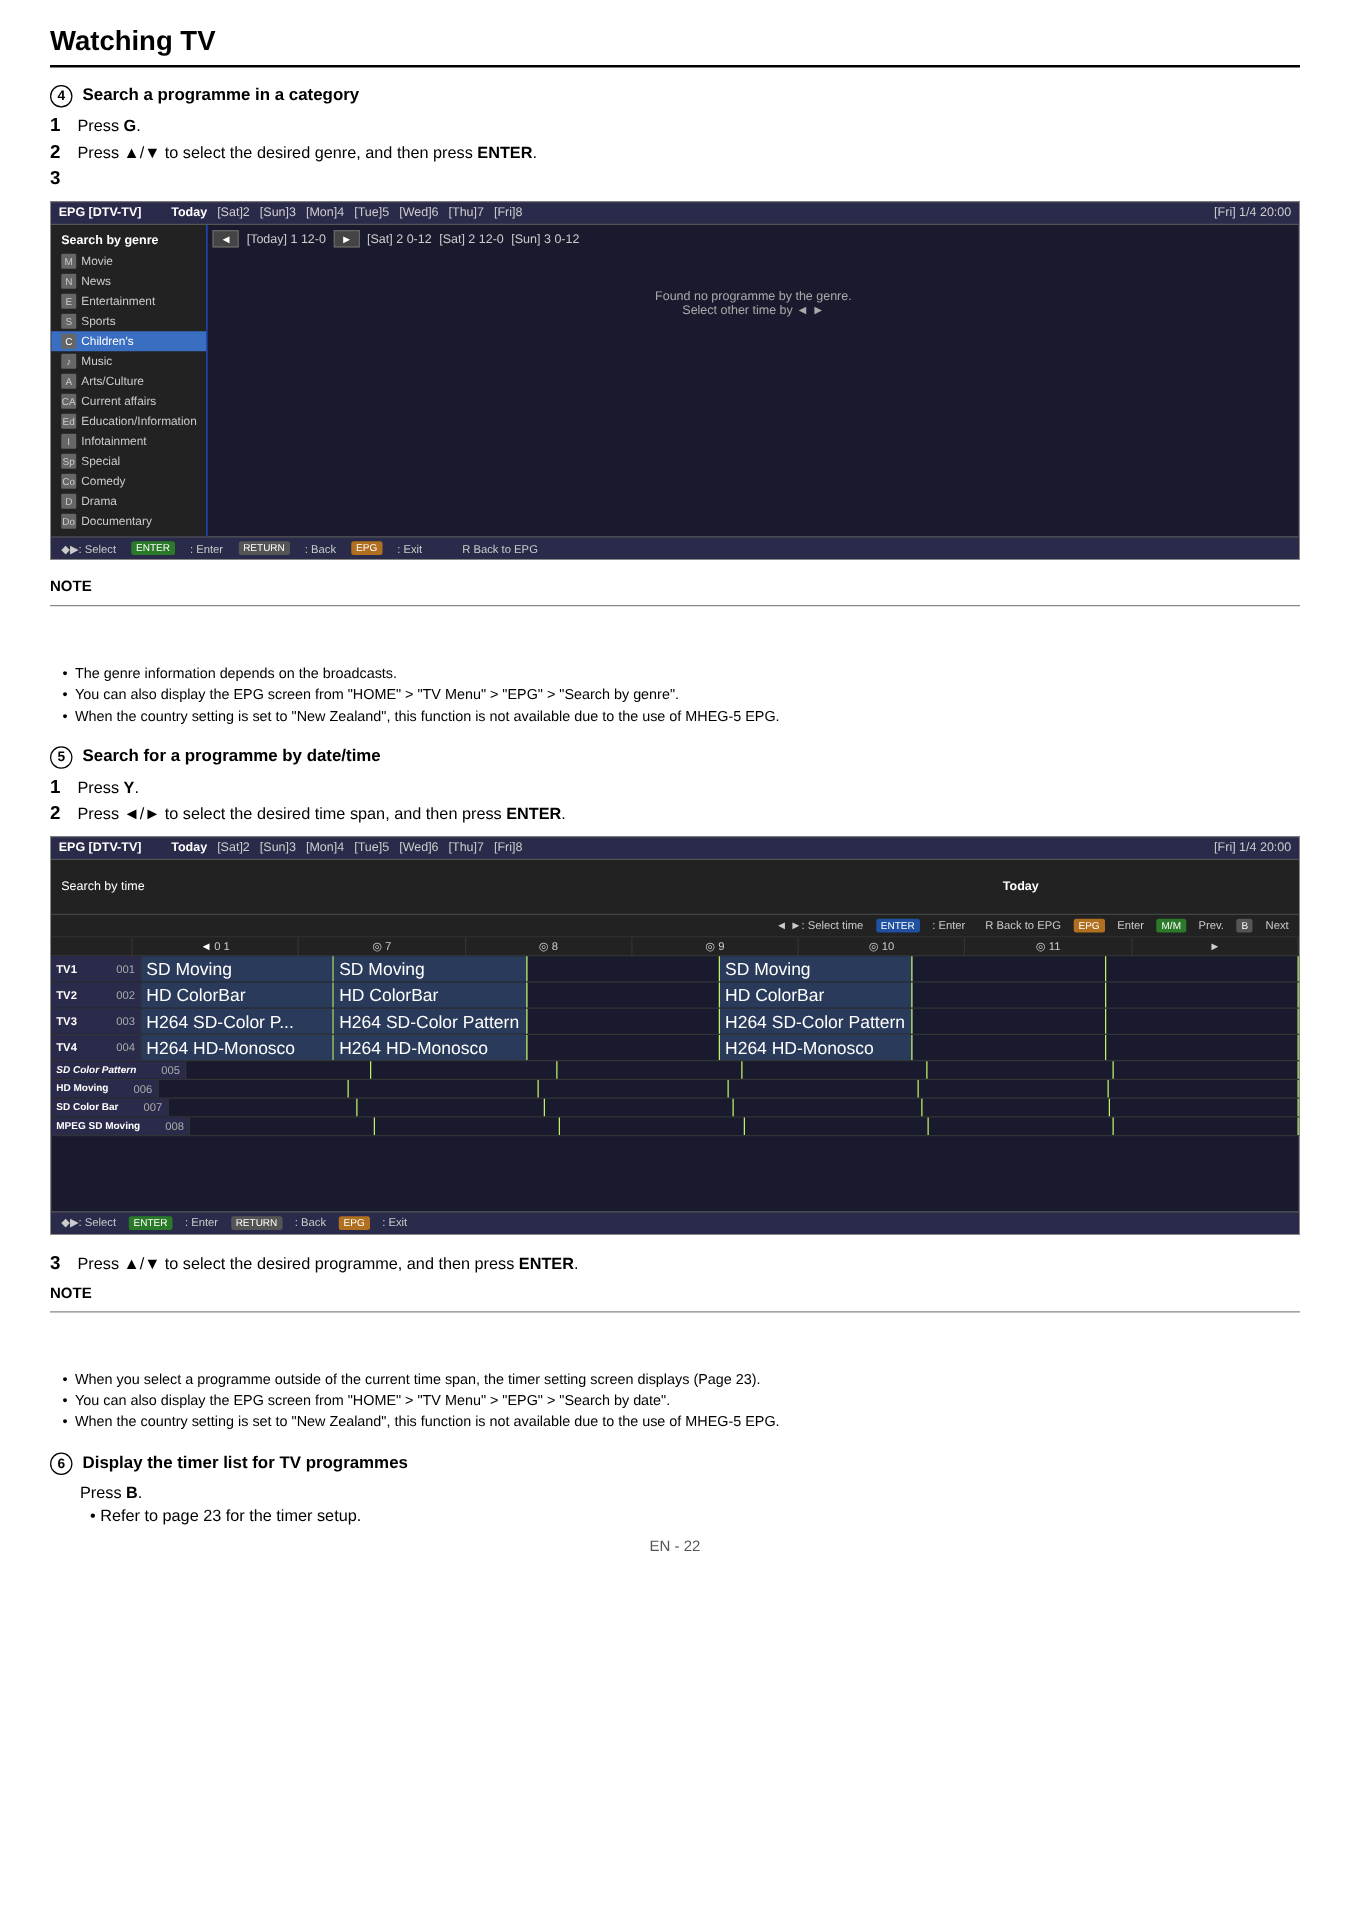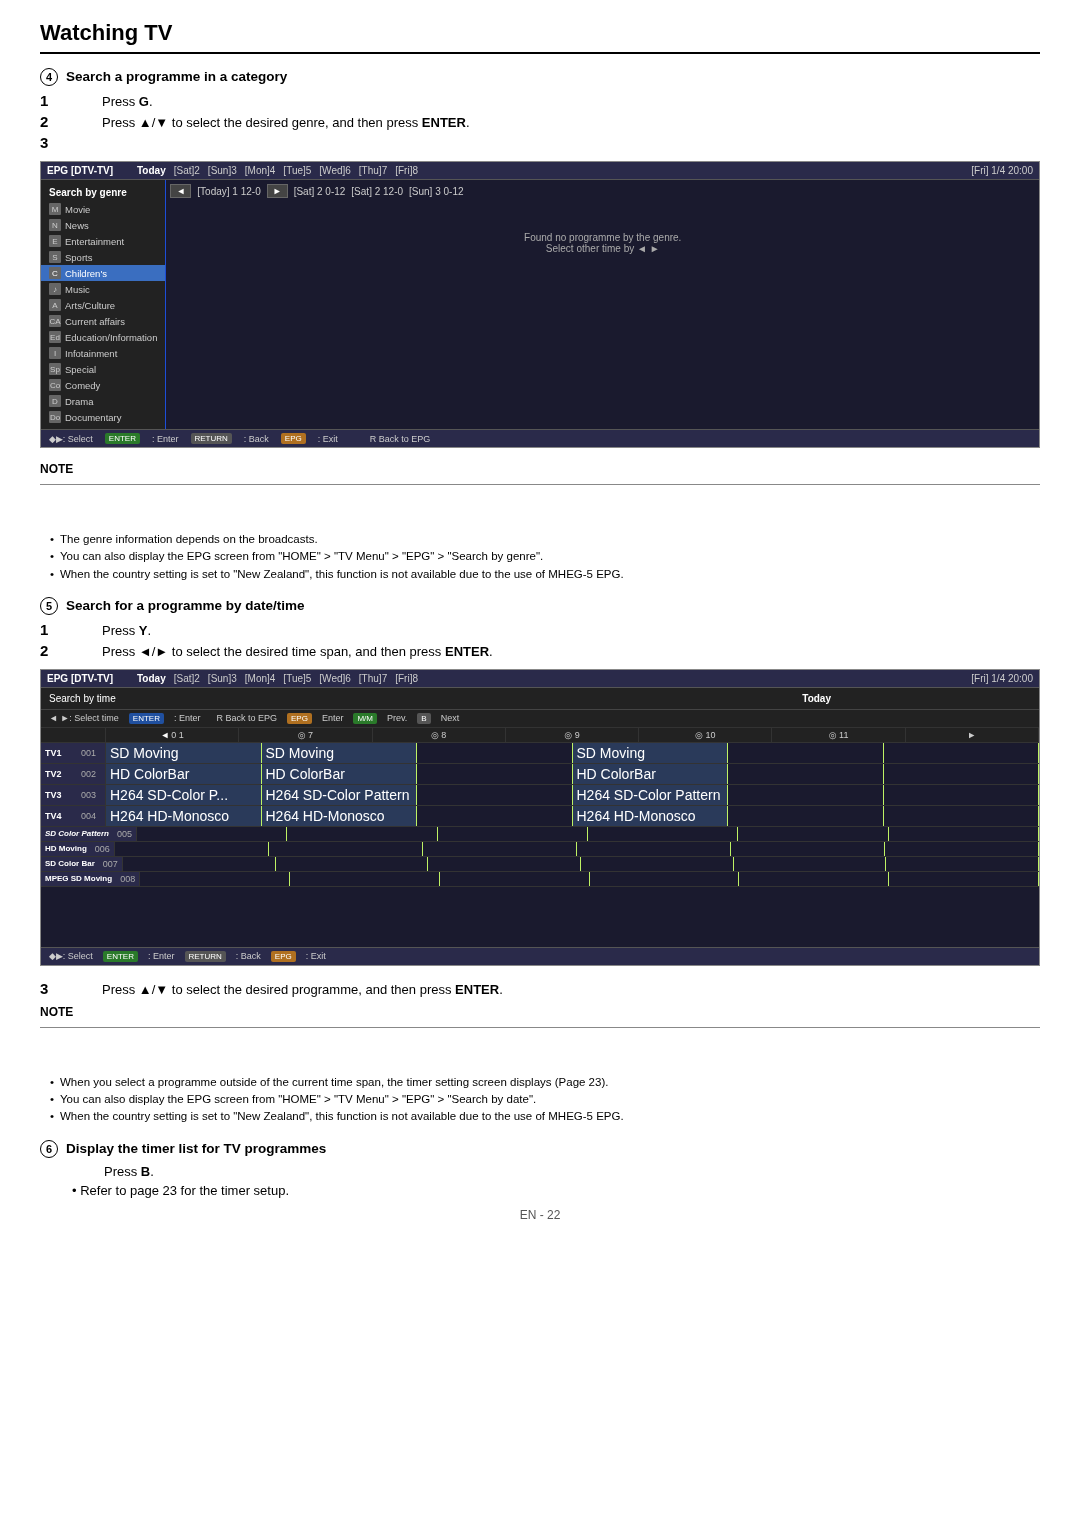--- a/index.html
+++ b/index.html
@@ -47,21 +47,20 @@
       margin-bottom: 4px;
       align-items: baseline;
     }
     .step-num {
       font-weight: bold;
       font-size: 15px;
       min-width: 14px;
     }
     .step-text {
       font-size: 13px;
-      margin-left: 40px;
     }
     strong { font-weight: bold; }
 
     
     .epg-screen {
       border: 1px solid #888;
       background: #1a1a2e;
       color: #fff;
       font-size: 10px;
       margin: 10px 0 14px 0;
@@ -253,20 +252,21 @@
     }
     .epg2-controls {
       background: #222;
       display: flex;
       gap: 10px;
       padding: 3px 8px;
       font-size: 9px;
       color: #ccc;
       border-bottom: 1px solid #333;
       align-items: center;
+      justify-content: flex-end;
     }
     .epg2-ctrl-btn {
       background: #555;
       color: #fff;
       padding: 1px 4px;
       font-size: 8px;
       border-radius: 2px;
     }
     .epg2-ctrl-btn.blue { background: #2050a0; }
     .epg2-ctrl-btn.orange { background: #b07020; }
@@ -305,21 +305,21 @@
       border-bottom: 1px solid #333;
       align-items: stretch;
     }
     .epg2-row-label {
       min-width: 65px;
       padding: 2px 4px;
       background: #2a2a4a;
       border-right: 1px solid #333;
       display: flex;
       align-items: center;
-      gap: 8px;
+      gap: 20px;
     }
     .epg2-row-label .ch-name { font-weight: bold; font-size: 9px; color: #fff; min-width: 28px; }
     .epg2-row-label .ch-num { font-size: 9px; color: #aaa; }
     .epg2-row-cells {
       display: flex;
       flex: 1;
     }
     .epg2-cell {
       flex: 1;
       padding: 2px 4px;
@@ -521,21 +521,21 @@
       <span style="color:#ccc;">[Mon]4</span>
       <span style="color:#ccc;">[Tue]5</span>
       <span style="color:#ccc;">[Wed]6</span>
       <span style="color:#ccc;">[Thu]7</span>
       <span style="color:#ccc;">[Fri]8</span>
     </div>
     <span style="color:#ccc;">[Fri] 1/4 20:00</span>
   </div>
 
   <div style="display:flex;align-items:center;background:#222;border-bottom:1px solid #444;">
-    <span style="padding:5px 8px;font-size:10px;color:#fff;min-width:90px;">Search by time</span>
+    <span style="padding:16px 8px;font-size:10px;color:#fff;min-width:90px;">Search by time</span>
     <span style="padding:3px 8px;font-size:10px;color:#fff;font-weight:bold;margin-left:auto;margin-right:200px;">Today</span>
   </div>
 
 
   <div class="epg2-controls">
     <span>◄ ►: Select time</span>
     <span class="epg2-ctrl-btn blue">ENTER</span>
     <span>: Enter</span>
     <span style="margin-left:6px;">R  Back to EPG</span>
     <span class="epg2-ctrl-btn orange">EPG</span>

